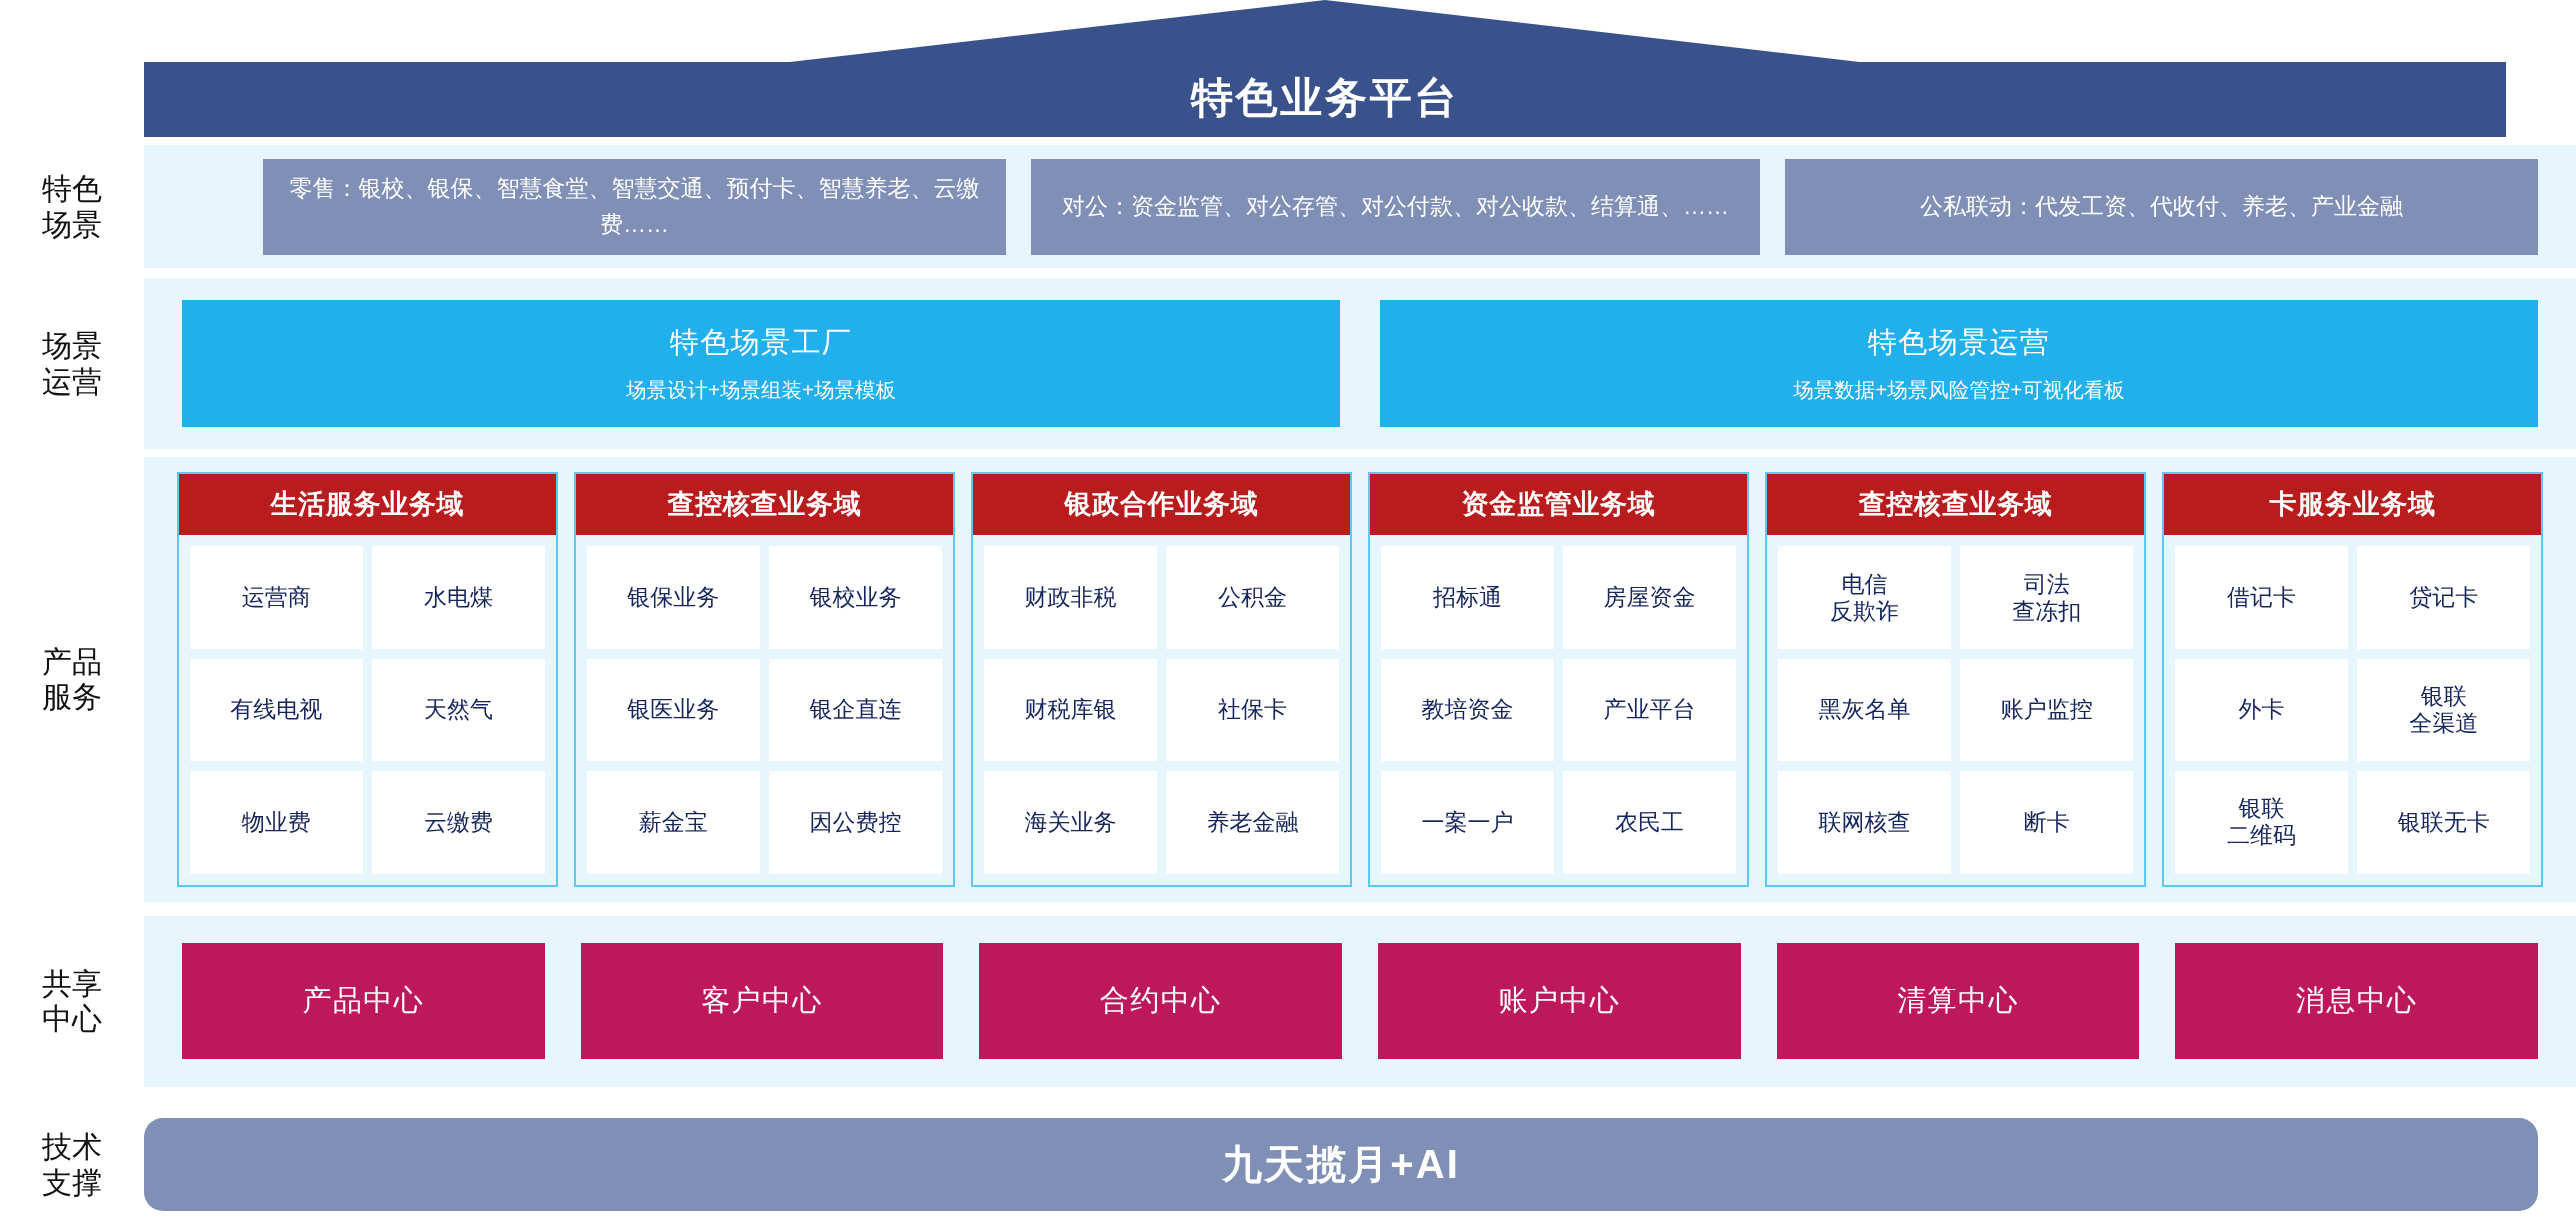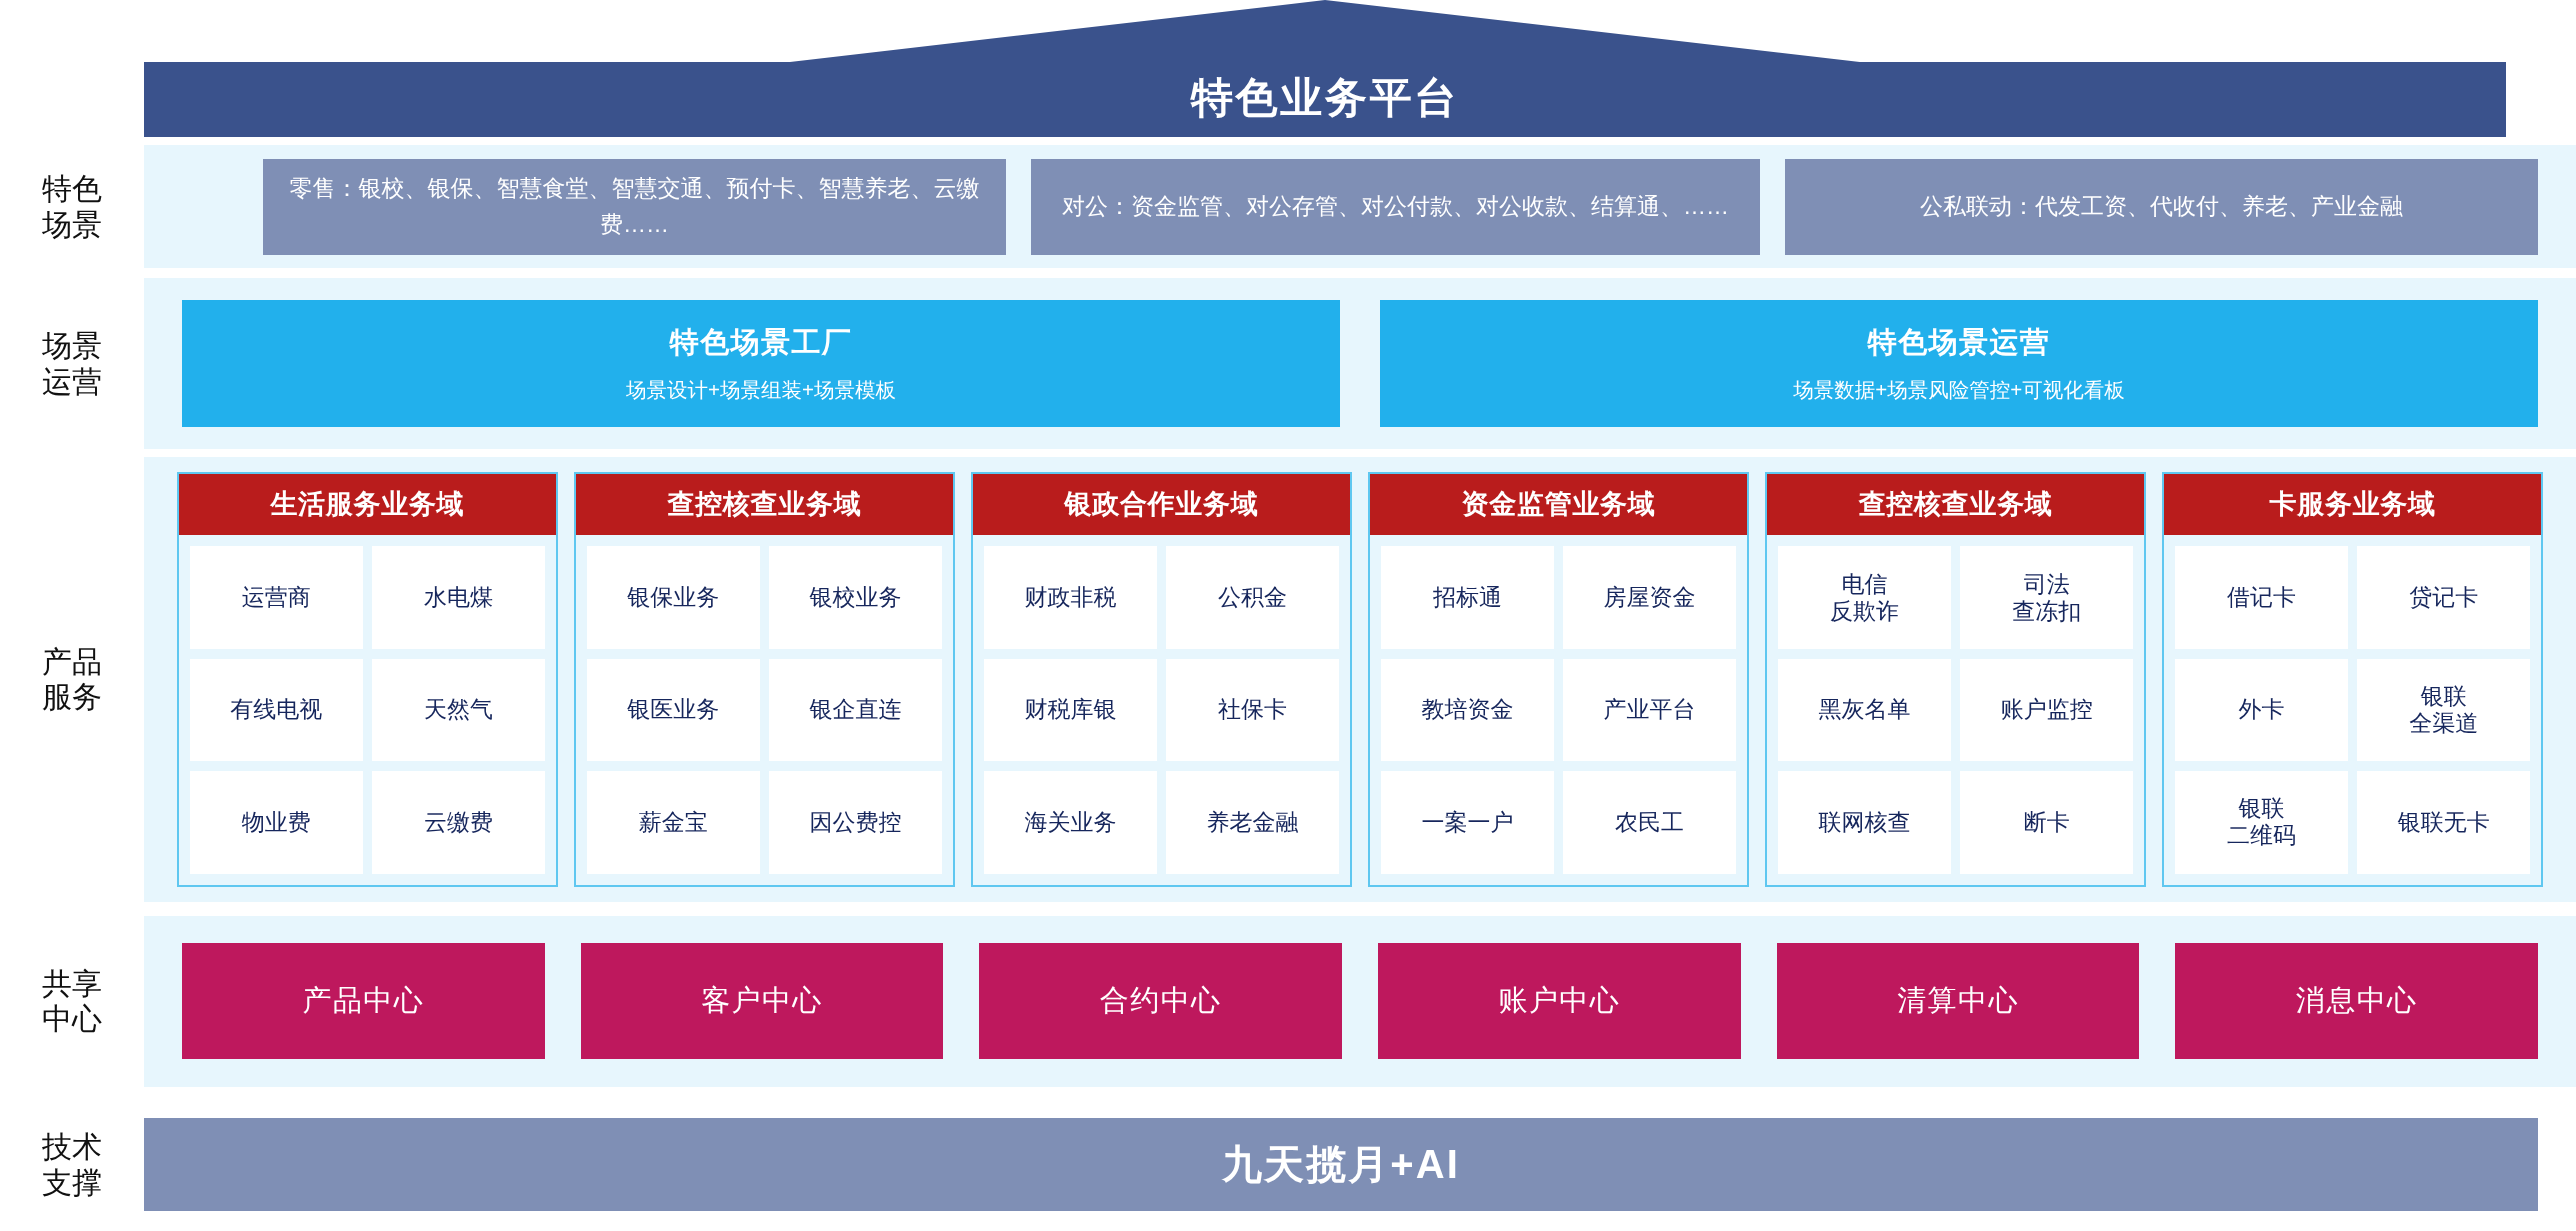--- a/index.html
+++ b/index.html
@@ -37,21 +37,21 @@
     height:96px;box-sizing:border-box;padding:4.1px 15px;}
   .sc-0{flex:0 0 743px;}
   .sc-1{flex:0 0 729px;}
   .sc-2{flex:0 0 753px;}
 
   
   #operation-row{left:0;top:274px;width:2576px;height:179px;}
   #operation-row .panel{padding:0 38px;gap:40px;height:171px;}
   .op-card{flex:1;background:#22b0ec;color:#fff;height:127px;
     display:flex;flex-direction:column;align-items:center;justify-content:center;gap:12.3px;}
-  .op-title{font-size:29px;font-weight:bold;letter-spacing:1.4px;}
+  .op-title{font-size:29px;font-weight:normal;letter-spacing:1.4px;}
   .op-sub{font-size:20.5px;}
 
   
   #product-row{left:0;top:453px;width:2576px;height:452px;}
   #product-row .panel{padding:0 33px;gap:16.4px;height:445px;align-items:stretch;}
   .domain-col{flex:1;display:flex;flex-direction:column;margin:15px 0;
     border:2.1px solid #5fc7f0;background:#e7f6fd;box-sizing:border-box;}
   .domain-head{background:#b91c1c;color:#ffffff;font-size:27px;font-weight:bold;
     text-align:center;padding:12.3px 0 13.7px;letter-spacing:0.7px;}
   .domain-body{flex:1;display:grid;grid-template-columns:1fr 1fr;
@@ -64,21 +64,21 @@
   #shared-row{left:0;top:905px;width:2576px;height:192px;}
   #shared-row .panel{padding:0 38px;gap:36px;height:171px;}
   .center-card{flex:1;background:#be185d;color:#ffffff;height:116px;
     display:flex;align-items:center;justify-content:center;
     font-size:29px;letter-spacing:1.4px;}
 
   
   #tech-row{left:0;top:1097px;width:2576px;height:135px;}
   #tech-row .tech-bar{flex:1;background:#7f8fb5;color:#ffffff;height:93px;
     display:flex;align-items:center;justify-content:center;
-    font-size:40px;font-weight:bold;letter-spacing:2.1px;margin:0 38px 0 0;}
+    font-size:40px;font-weight:bold;letter-spacing:2.1px;margin:0 38px 0 0;border-radius:19px;}
   #tech-row .panel{background:transparent;padding:0 0 0 0;}
 </style>
 </head>
 <body>
 
 <div class="roof-wrap">
   <div class="roof-shape"></div>
   <div class="roof-shape2"></div>
   <div class="roof-title">特色业务平台</div>
 </div>

